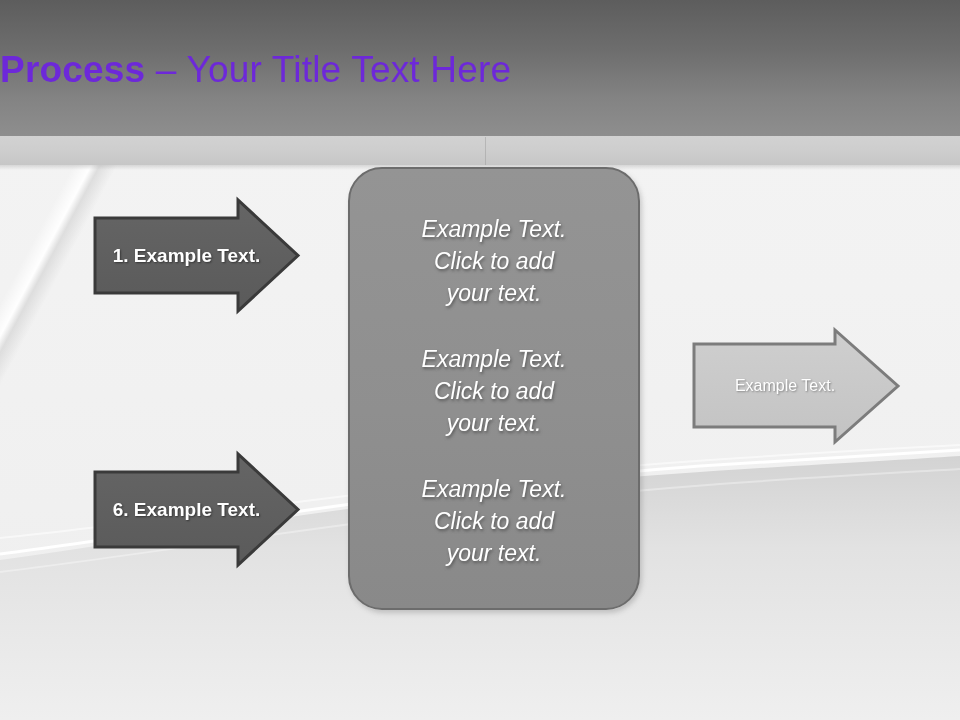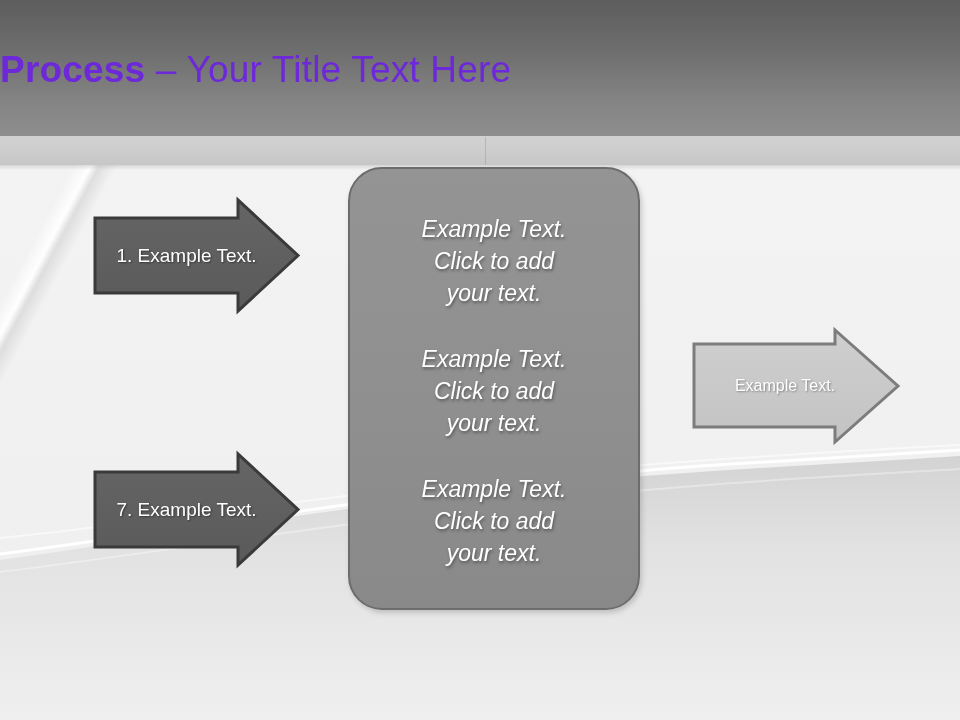--- a/index.html
+++ b/index.html
@@ -95,20 +95,21 @@
     width: 175px;
     height: 115px;
     display: flex;
     align-items: center;
     justify-content: center;
     color: #ffffff;
     font-size: 19px;
     text-shadow: 1px 1px 2px rgba(0,0,0,0.45);
     pointer-events: none;
     white-space: nowrap;
+    font-weight: bold;
   }
   .arrow-right-label {
     position: absolute;
     left: 8px;
     top: 0;
     width: 170px;
     height: 115px;
     display: flex;
     align-items: center;
     justify-content: center;
@@ -197,21 +198,21 @@
       <path d="M2 20 L145 20 L145 2 L205 57.5 L145 113 L145 95 L2 95 Z" fill="url(#arrGrad)" stroke="#3a3a3a" stroke-width="3" stroke-linejoin="miter"></path>
     </svg>
     <div class="arrow-label">1. Example Text.</div>
   </div>
 
 
   <div class="arrow" id="arrow-3">
     <svg viewBox="0 0 207 115">
       <path d="M2 20 L145 20 L145 2 L205 57.5 L145 113 L145 95 L2 95 Z" fill="url(#arrGrad)" stroke="#3a3a3a" stroke-width="3" stroke-linejoin="miter"></path>
     </svg>
-    <div class="arrow-label">7. Example Text.</div>
+    <div class="arrow-label">6. Example Text.</div>
   </div>
 
   <div class="center-panel">
     <div class="panel-block">
       <div>Example Text.</div>
       <div>Click  to add</div>
       <div>your text.</div>
     </div>
     <div class="panel-block">
       <div>Example Text.</div>

